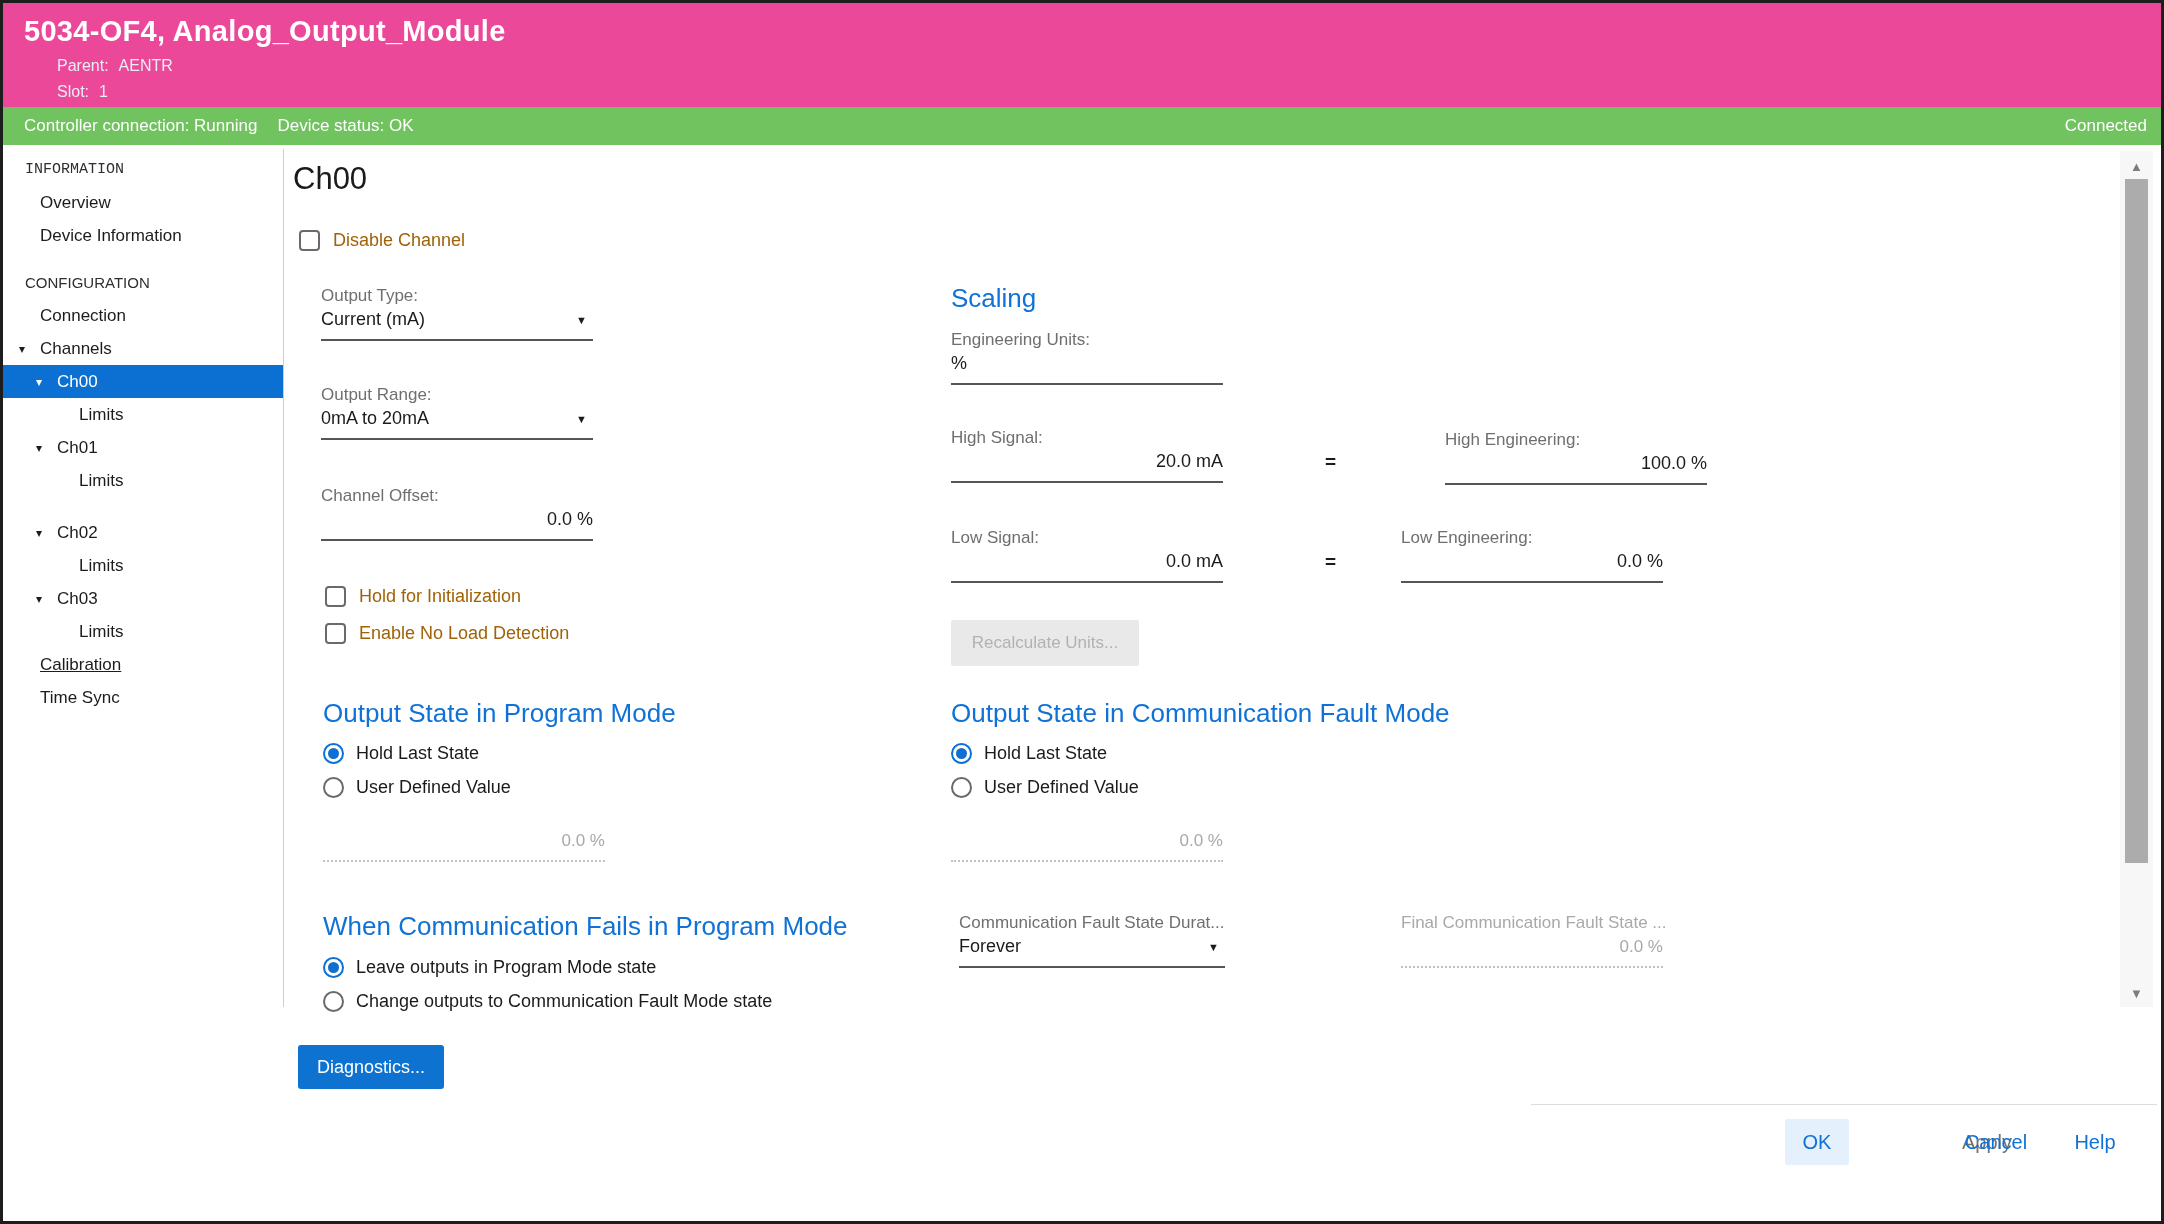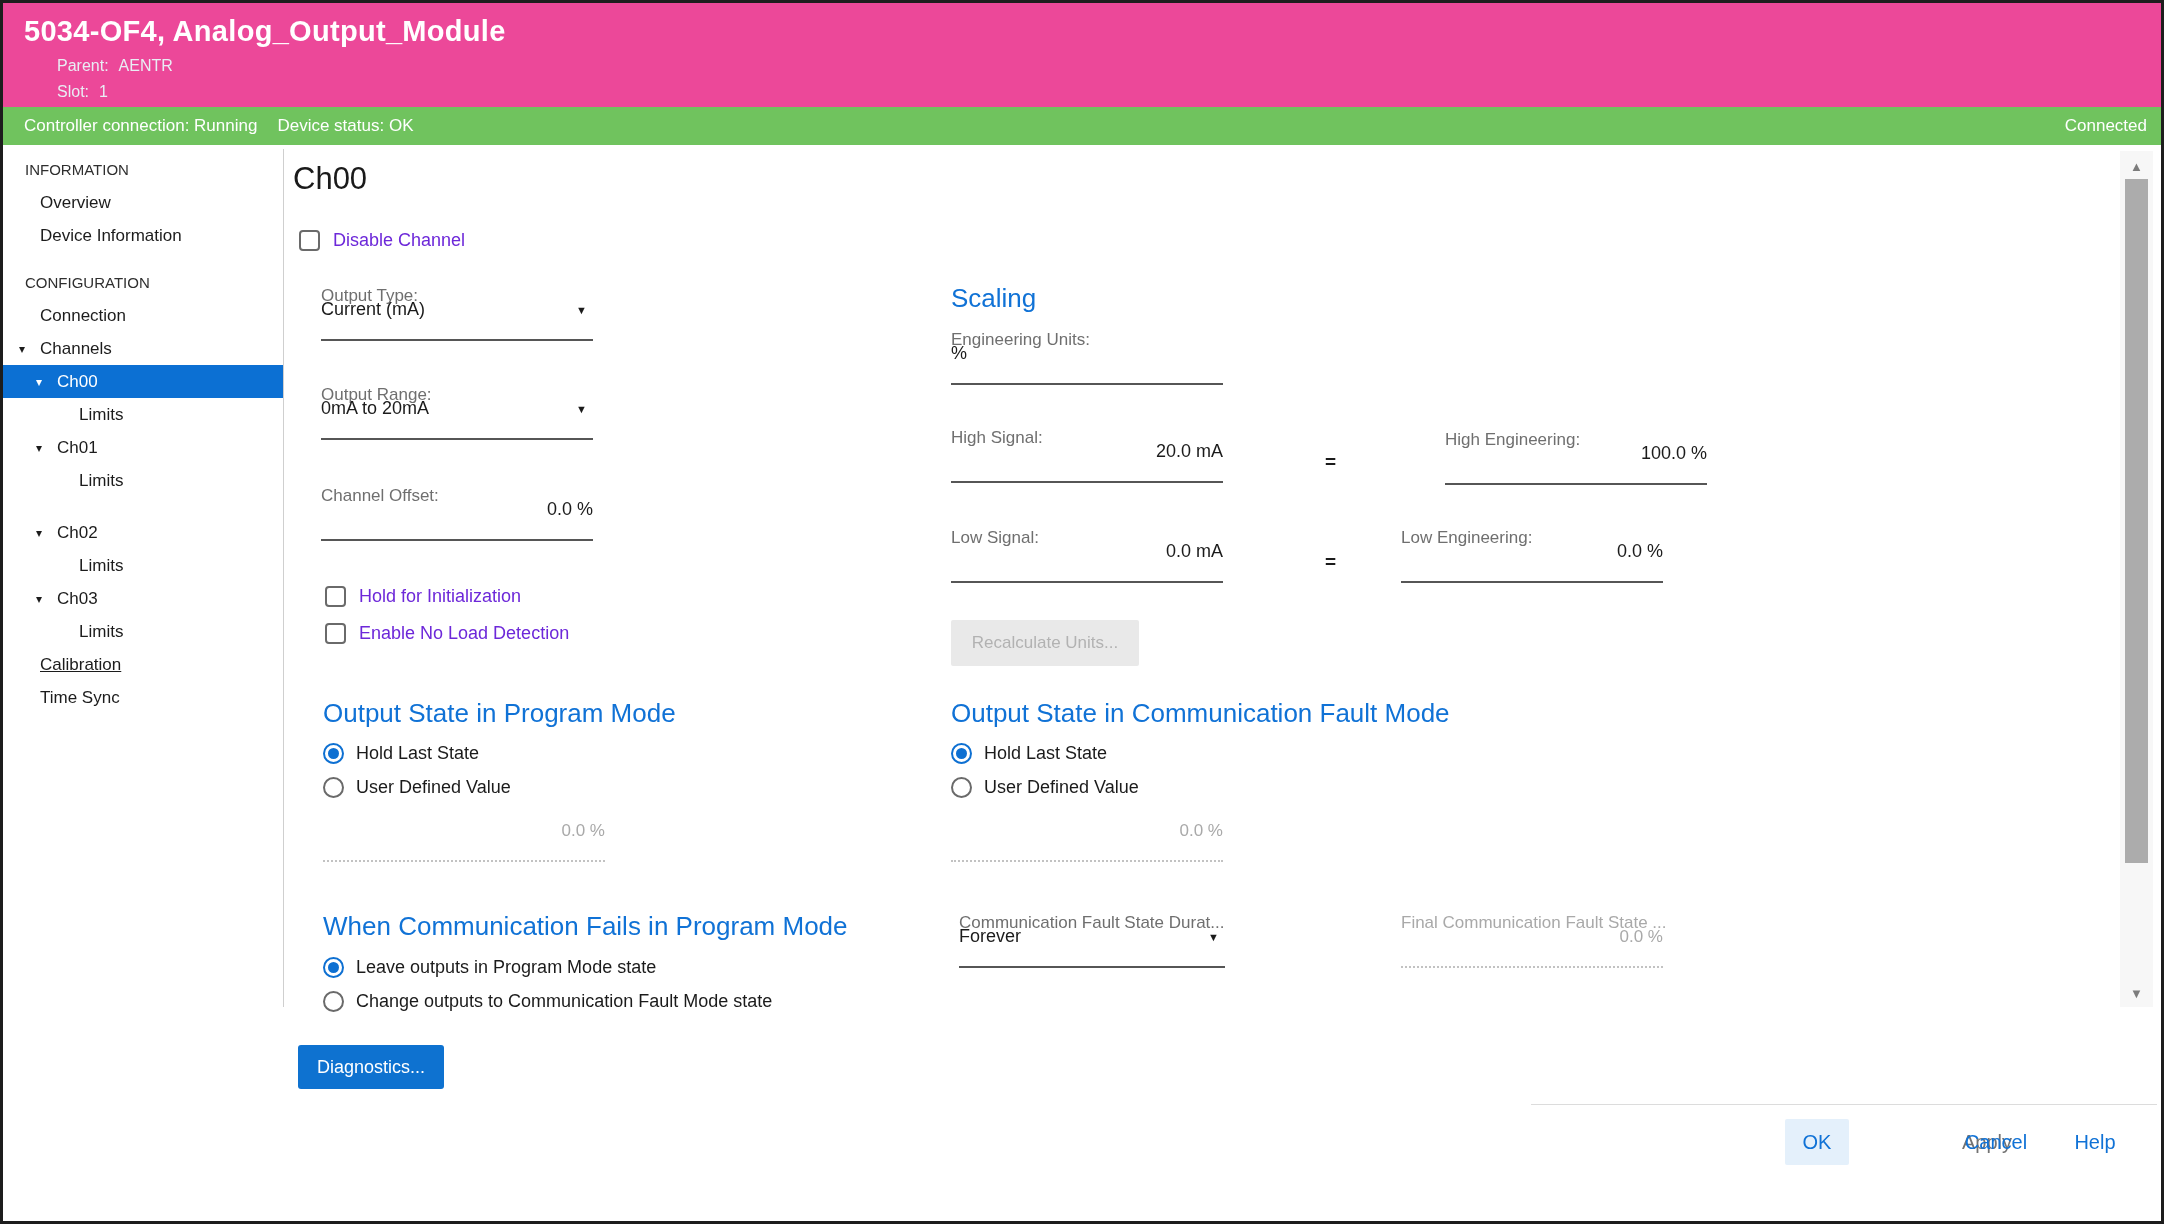--- a/index.html
+++ b/index.html
@@ -27,27 +27,27 @@
   .nav-item { height:33px; line-height:33px; font-size:17px; color:#1c1c1c; cursor:pointer; white-space:nowrap; }
   .nav-arrow { display:inline-block; width:21px; font-size:12px; color:#1c1c1c; vertical-align:middle; }
   .nav-item.selected { background:#0c70d3; color:#fff; }
   .nav-item.selected .nav-arrow { color:#fff; }
 
   
   .page-title { font-size:31px; color:#1a1a1a; }
   .section-title { font-size:26px; color:#1072d6; }
   .flabel { font-size:17px; color:#6f6f6f; height:24px; white-space:nowrap; }
   .flabel.disabled { color:#a9a9a9; }
-  .fvalue { display:flex; align-items:flex-end; justify-content:space-between; border-bottom:2px solid #565656; height:31px; padding-bottom:19px; font-size:18px; color:#1b1b1b; }
+  .fvalue { display:flex; align-items:flex-end; justify-content:space-between; border-bottom:2px solid #565656; height:31px; padding-bottom:9px; font-size:18px; color:#1b1b1b; }
   .fvalue.num { justify-content:flex-end; }
   .fvalue.disabled { border-bottom-style:dotted; border-bottom-color:#c2c2c2; border-bottom-width:2px; color:#a9a9a9; justify-content:flex-end; font-size:17px; }
   .dd-arrow { font-size:11px; color:#1b1b1b; margin-right:6px; line-height:20px; }
   .equals { font-size:19px; font-weight:700; color:#1b1b1b; }
 
-  .checkrow { display:flex; align-items:center; gap:13px; font-size:18px; color:#6d28d9; cursor:pointer; }
+  .checkrow { display:flex; align-items:center; gap:13px; font-size:18px; color:#a16207; cursor:pointer; }
   .cb { width:21px; height:21px; border:2px solid #6a6a6a; border-radius:4px; background:#fff; flex:0 0 auto; }
   .radiorow { display:flex; align-items:center; gap:12px; font-size:18px; color:#1b1b1b; cursor:pointer; }
   .rb { width:21px; height:21px; border:2px solid #6a6a6a; border-radius:50%; background:#fff; position:relative; flex:0 0 auto; }
   .rb.on { border-color:#0e70d2; }
   .rb.on::after { content:""; position:absolute; inset:3px; border-radius:50%; background:#0e70d2; }
 
   .btn-recalc { width:188px; height:46px; line-height:46px; text-align:center; background:#e9e9e9; color:#b2b2b2; font-size:17px; border-radius:2px; }
   .btn-diag { width:146px; height:44px; line-height:44px; text-align:center; background:#0e72d0; color:#fff; font-size:18px; border-radius:3px; cursor:pointer; }
 
   
@@ -80,21 +80,21 @@
   </div>
 
   <div class="abs statusbar">
     <span>Controller connection: Running</span>
     <span class="sb-gap"></span>
     <span>Device status: OK</span>
     <span class="status-right">Connected</span>
   </div>
 
   <nav class="abs sidebar">
-      <div class="nav-header" style="padding-left: 22px;"><span>INFORMATION</span></div>
+      <div class="nav-header" style="padding-left: 22px; font-family: Liberation Mono, monospace;"><span>INFORMATION</span></div>
       <div class="nav-item" style="padding-left: 37px;"><span>Overview</span></div>
       <div class="nav-item" style="padding-left: 37px;"><span>Device Information</span></div>
       <div class="nav-header" style="padding-left: 22px;"><span>CONFIGURATION</span></div>
       <div class="nav-item" style="padding-left: 37px;"><span>Connection</span></div>
       <div class="nav-item" style="padding-left: 16px;"><span class="nav-arrow">▾</span><span>Channels</span></div>
       <div class="nav-item selected" style="padding-left: 33px;"><span class="nav-arrow">▾</span><span>Ch00</span></div>
       <div class="nav-item" style="padding-left: 76px;"><span>Limits</span></div>
       <div class="nav-item" style="padding-left: 33px;"><span class="nav-arrow">▾</span><span>Ch01</span></div>
       <div class="nav-item" style="padding-left: 76px;"><span>Limits</span></div>
       <div class="nav-item" style="padding-left: 33px; margin-top: 19px;"><span class="nav-arrow">▾</span><span>Ch02</span></div>

